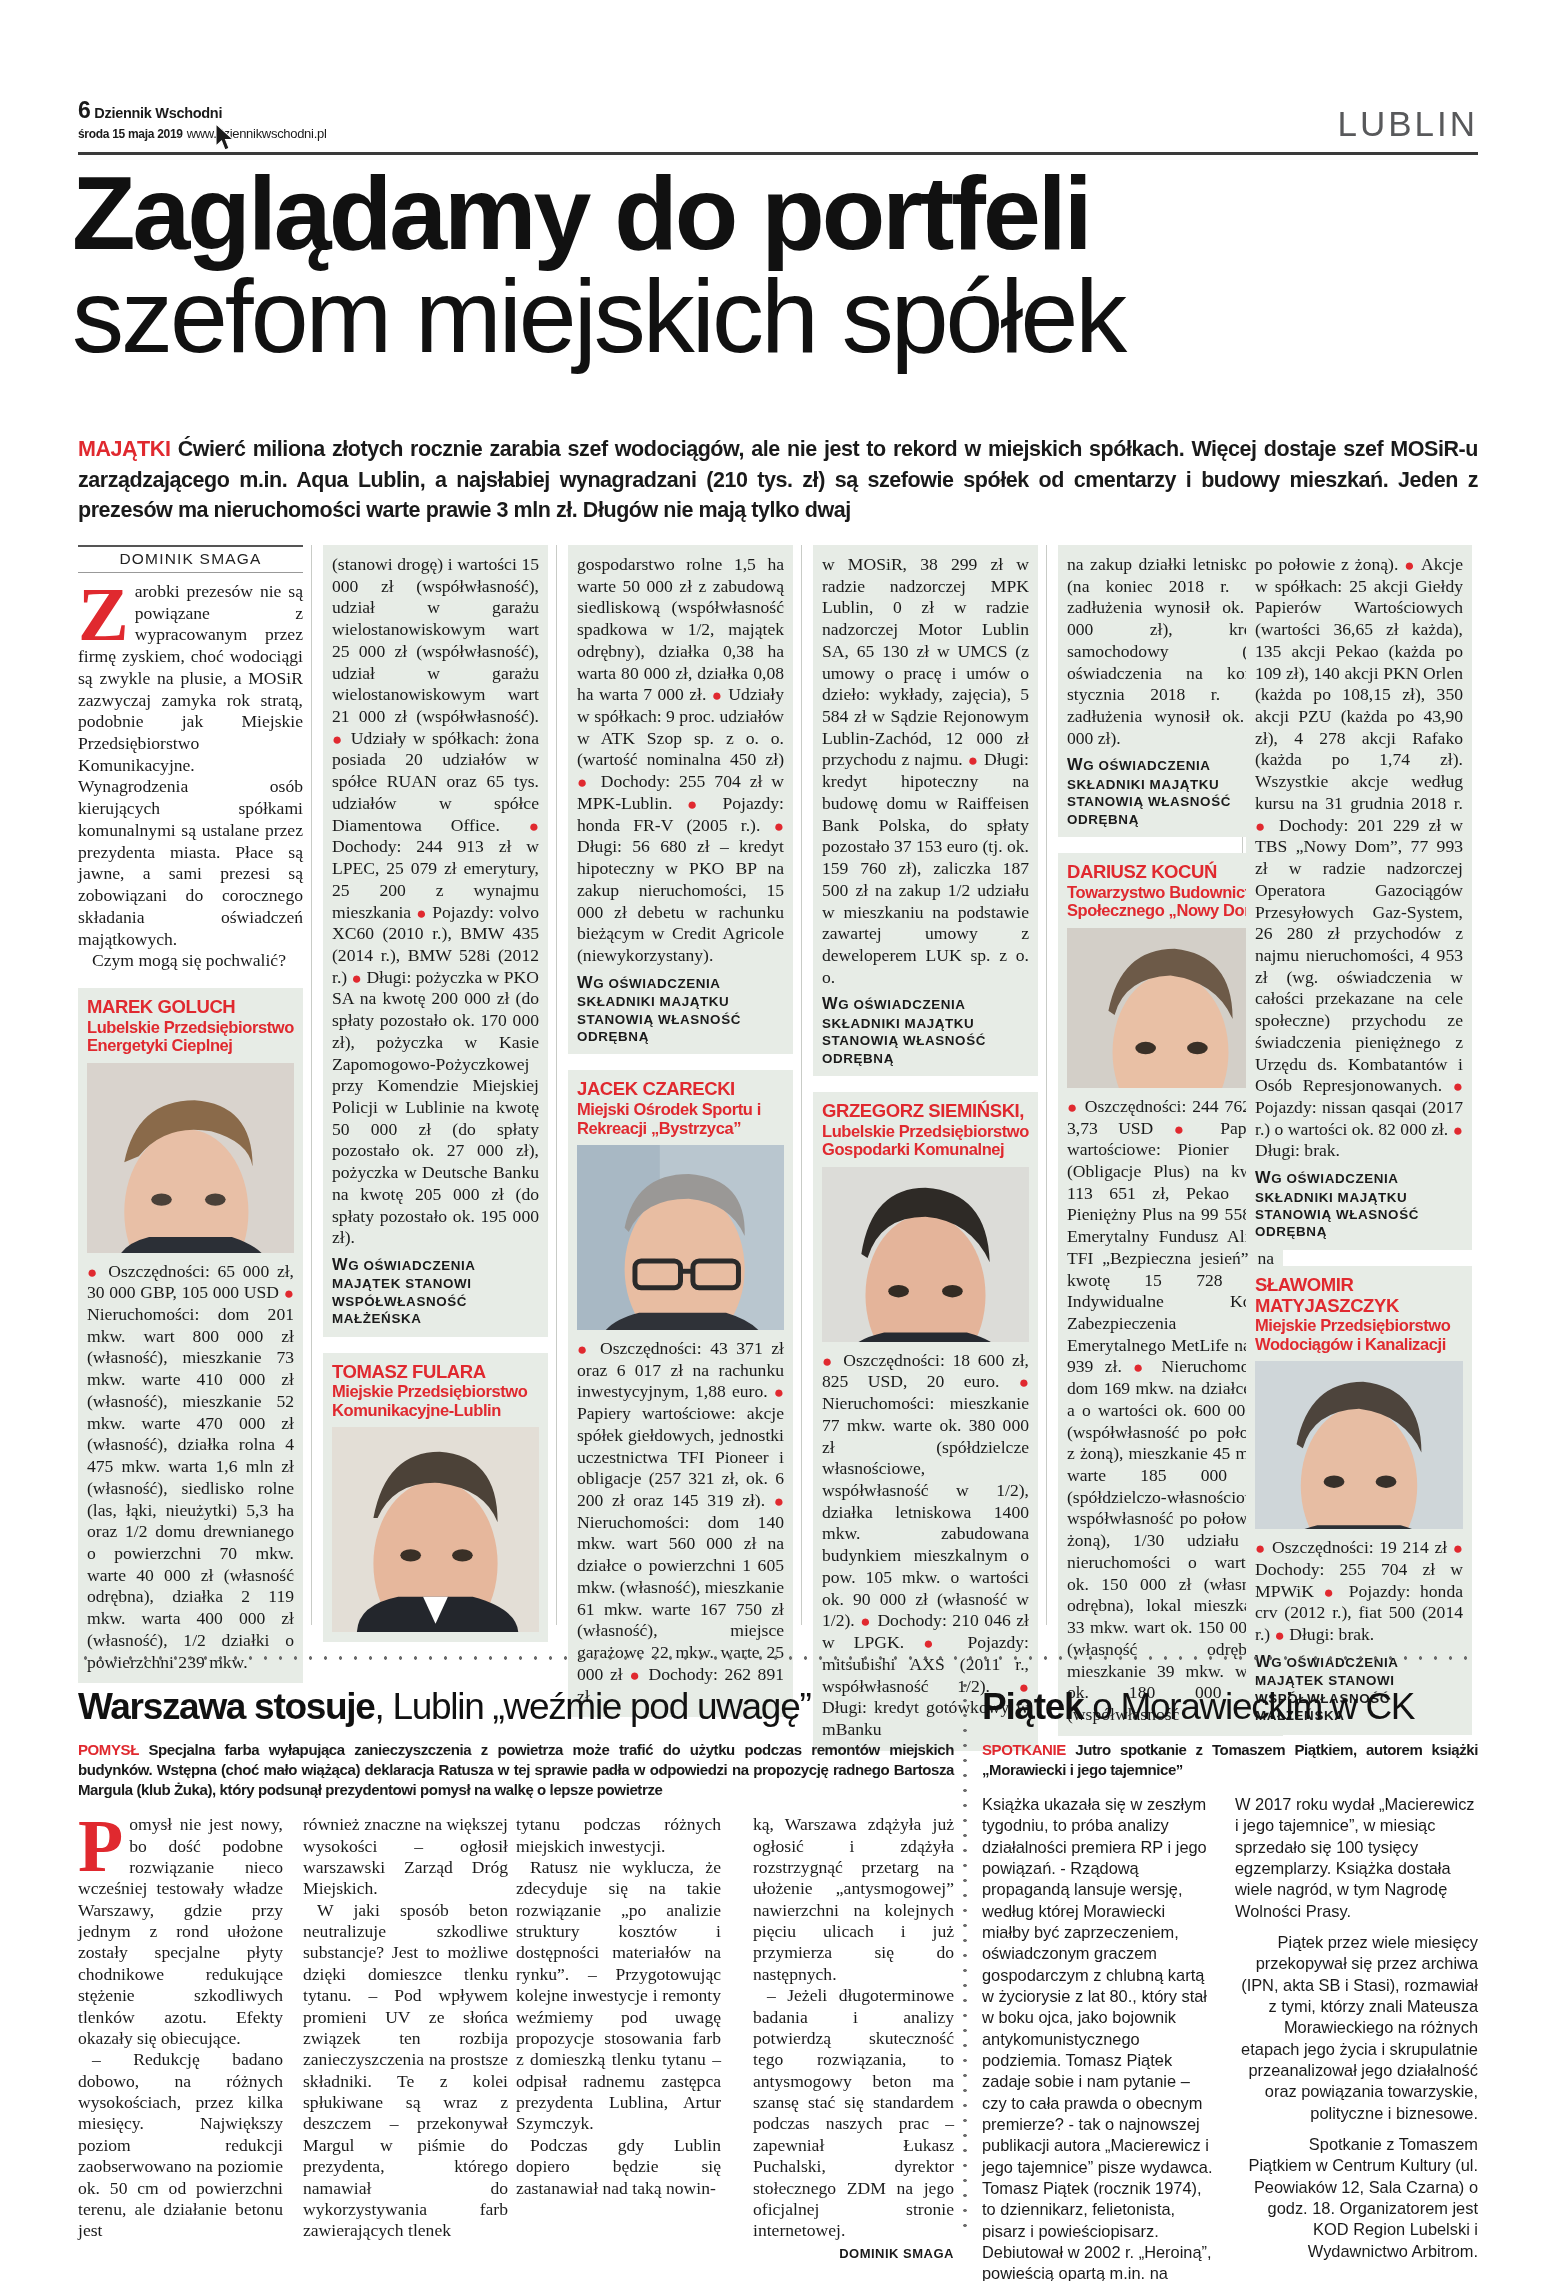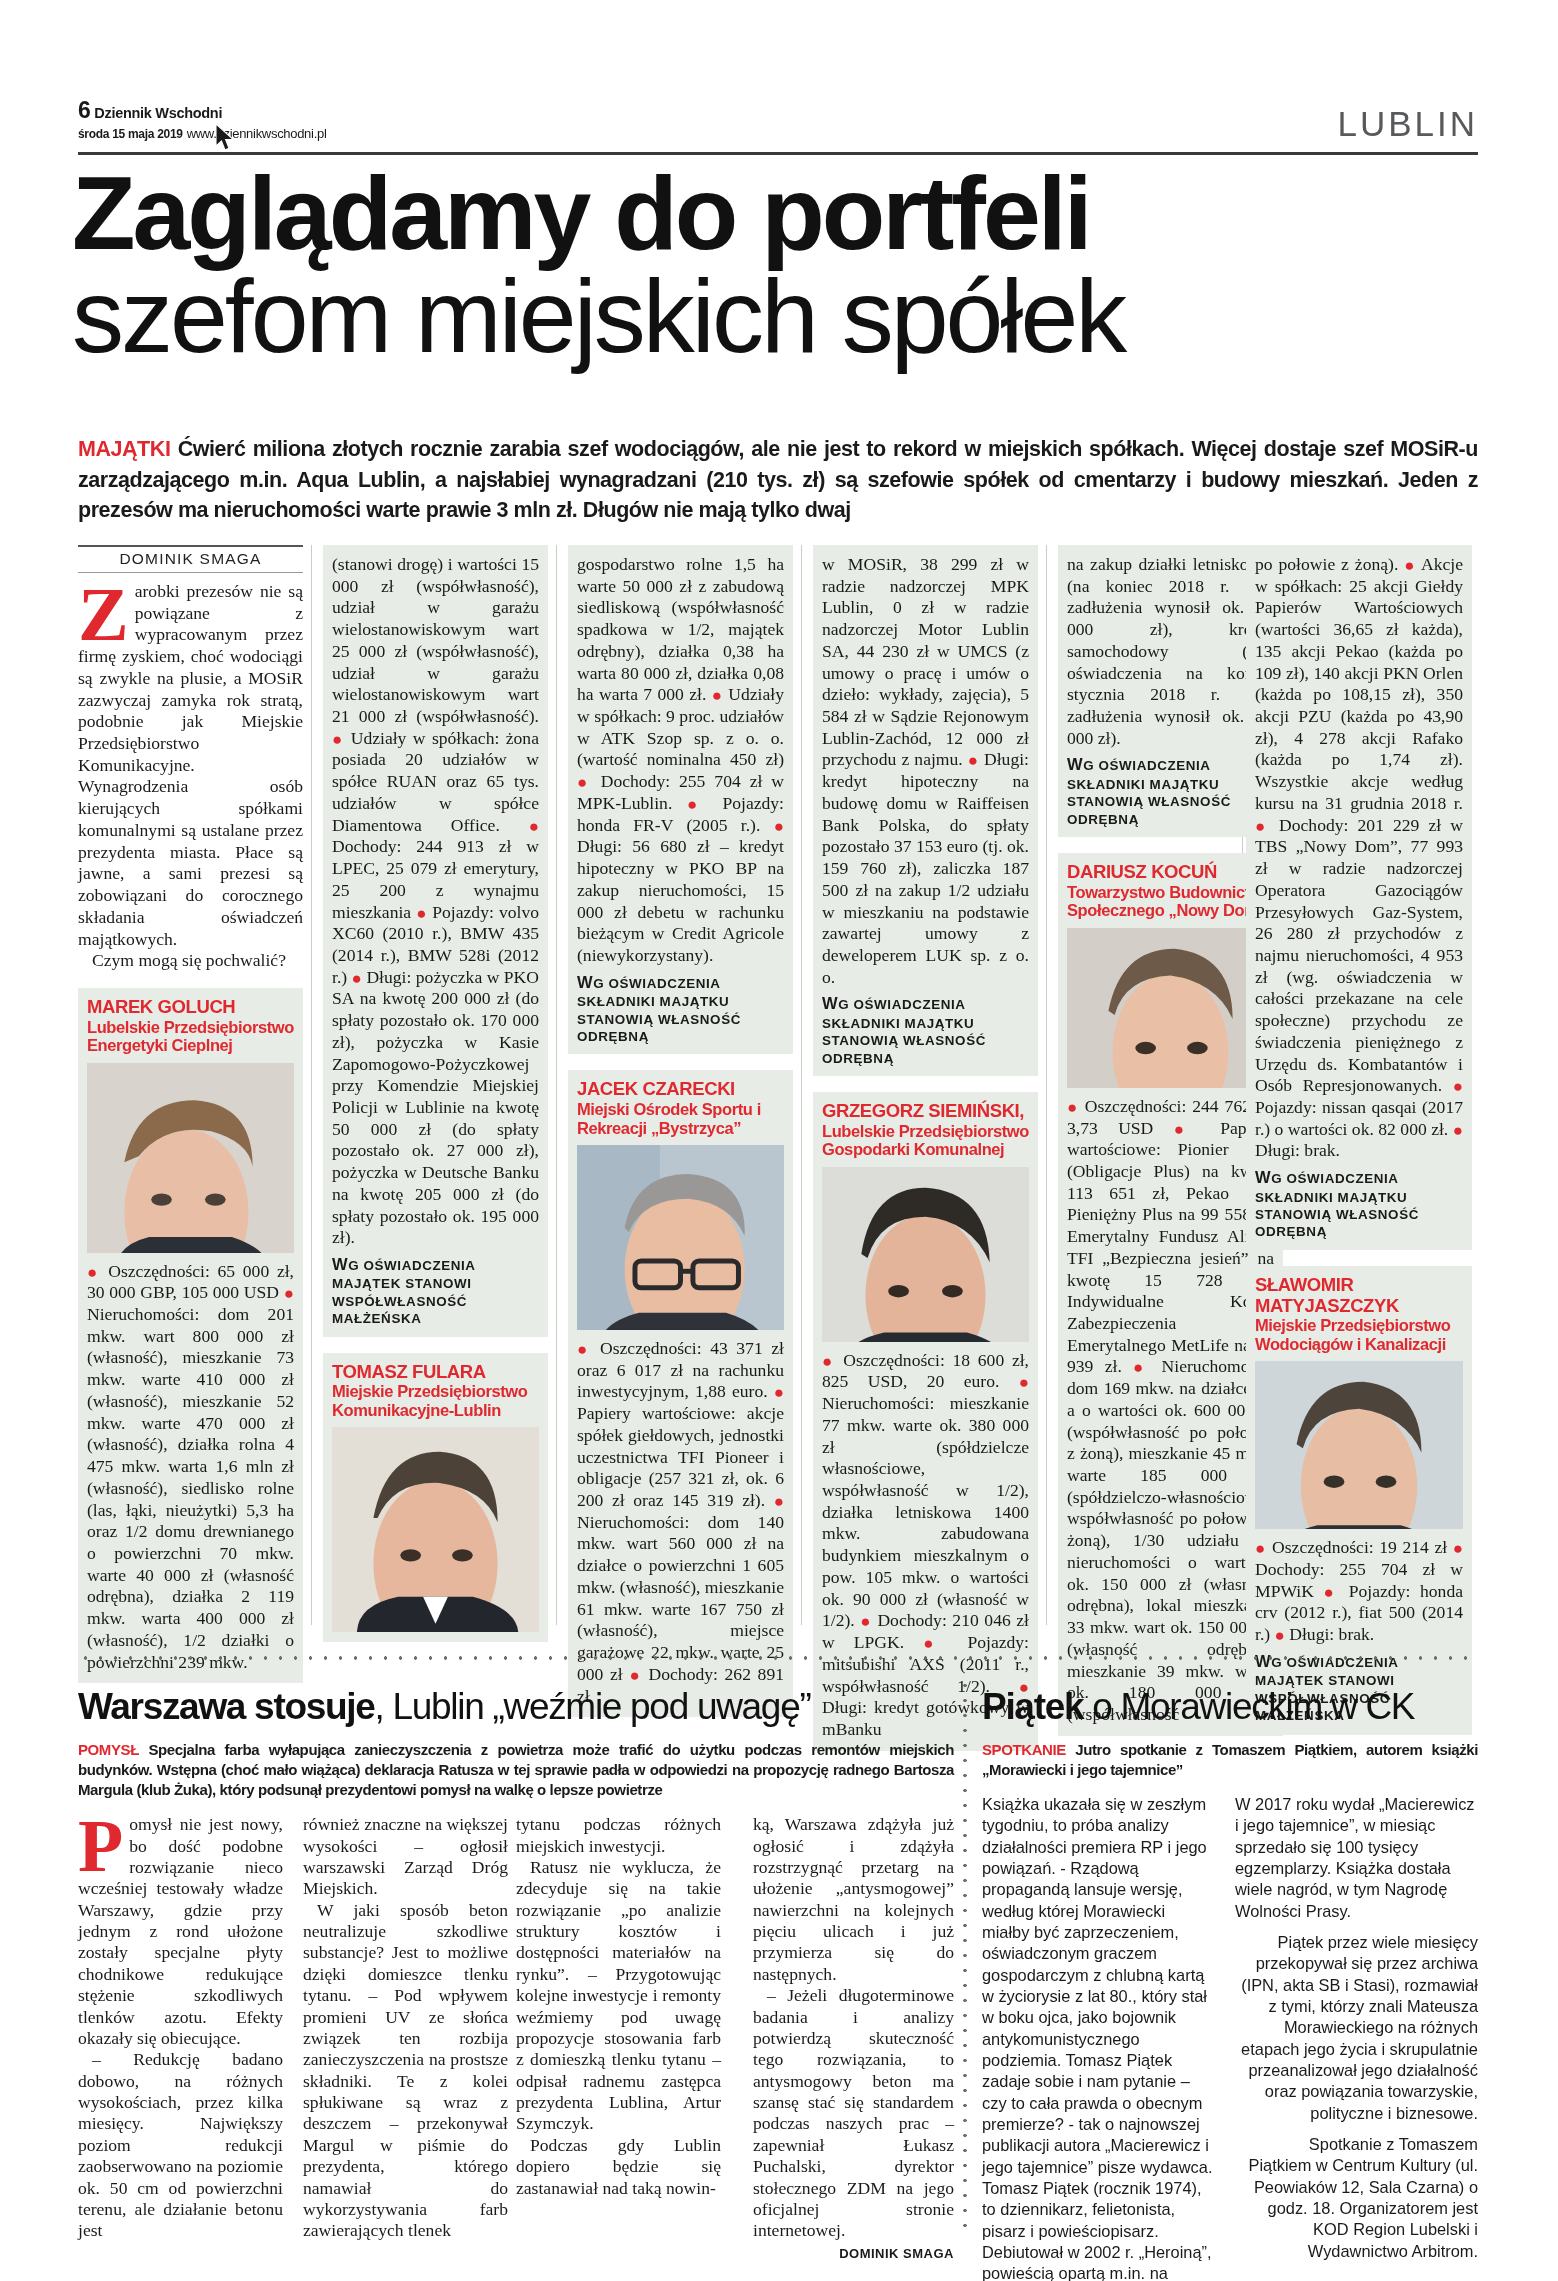--- a/index.html
+++ b/index.html
@@ -264,21 +264,21 @@
           <span>Nieruchomości: dom 140 mkw. wart 560 000 zł na działce o powierzchni 1 605 mkw. (własność), mieszkanie 61 mkw. warte 167 750 zł (własność), miejsce garażowe 22 mkw. warte 25 000 zł</span>
           <span class="dot">●</span>
           <span>Dochody: 262 891 zł</span>
         </div>
       </div>
     </div>
 
     <div class="col c4">
       <div class="sect-block" style="padding-top:9px">
         <div class="card-body" style="margin-top:0">
-          <span>w MOSiR, 38 299 zł w radzie nadzorczej MPK Lublin, 0 zł w radzie nadzorczej Motor Lublin SA, 44 230 zł w UMCS (z umowy o pracę i umów o dzieło: wykłady, zajęcia), 5 584 zł w Sądzie Rejonowym Lublin-Zachód, 12 000 zł przychodu z najmu.</span>
+          <span>w MOSiR, 38 299 zł w radzie nadzorczej MPK Lublin, 0 zł w radzie nadzorczej Motor Lublin SA, 65 130 zł w UMCS (z umowy o pracę i umów o dzieło: wykłady, zajęcia), 5 584 zł w Sądzie Rejonowym Lublin-Zachód, 12 000 zł przychodu z najmu.</span>
           <span class="dot">●</span>
           <span>Długi: kredyt hipoteczny na budowę domu w Raiffeisen Bank Polska, do spłaty pozostało 37 153 euro (tj. ok. 159 760 zł), zaliczka 187 500 zł na zakup 1/2 udziału w mieszkaniu na podstawie zawartej umowy z deweloperem LUK sp. z o. o.</span>
         </div>
         <div class="note">
           <span class="wg">W</span><span>G OŚWIADCZENIA SKŁADNIKI MAJĄTKU STANOWIĄ WŁASNOŚĆ ODRĘBNĄ</span>
         </div>
       </div>
 
       <div style="height:16px"></div>
 

